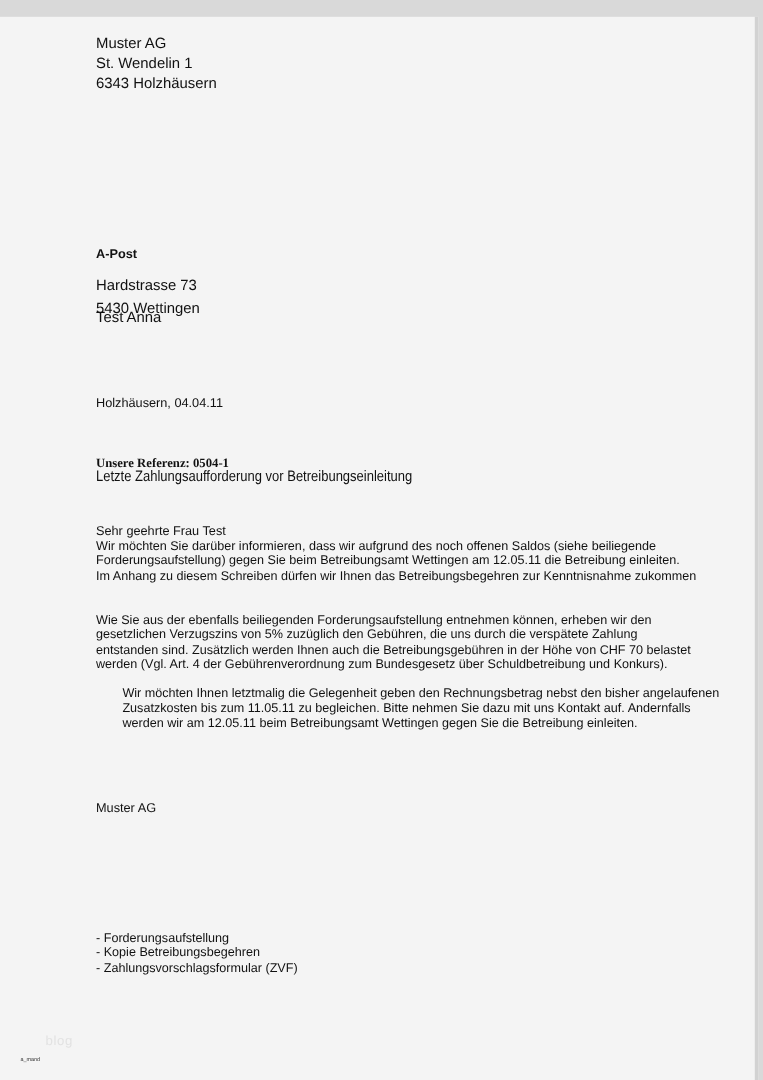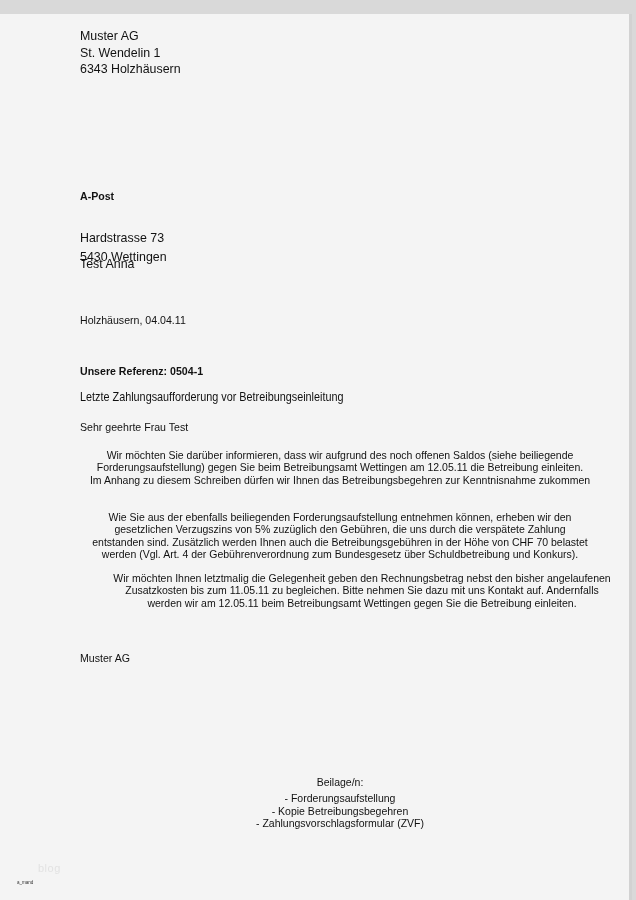--- a/index.html
+++ b/index.html
@@ -12,24 +12,24 @@
   .page {
     position: absolute; left: 0; top: 14px;
     width: 632px; height: 896px;
     background: #f4f4f4;
     border-right: 3px solid #d2d2d2;
     border-bottom: 3px solid #0c4a6e;
     box-sizing: border-box;
   }
   .abs { position: absolute; left: 80px; white-space: nowrap; }
   .big { font-size: 12.4px; line-height: 16px; }
-  .norm { font-size: 10.6px; line-height: 12.4px; }
+  .norm { font-size: 10.6px; line-height: 12.4px; margin-top: 16px; }
   .bold { font-weight: bold; }
   .para { position: absolute; left: 80px; width: 520px; font-size: 10.5px; line-height: 12.3px; }
-  .para span { display: block; white-space: nowrap; text-align: center; }
+  .para span { display: block; white-space: nowrap; }
   .subject { font-size: 12.6px; transform: scaleX(0.86); transform-origin: left; }
   .watermark {
     position: absolute; left: 38px; top: 848px;
     font-size: 11px; color: #e2e2e2; letter-spacing: 0.5px;
   }
   .tinymark {
     position: absolute; left: 17px; top: 866px;
     font-size: 4.5px; color: #333;
   }
 </style>
@@ -43,21 +43,21 @@
   <div class="abs big" style="top:47px;">6343 Holzhäusern</div>
 
   <div class="abs norm bold" style="top:176px;">A-Post</div>
 
   <div class="abs big" style="top:200px;margin-top:42px;">Test Anna</div>
   <div class="abs big" style="top:216px;">Hardstrasse 73</div>
   <div class="abs big" style="top:235px;">5430 Wettingen</div>
 
   <div class="abs norm" style="top:300px;">Holzhäusern,  04.04.11</div>
 
-  <div class="abs norm bold" style="top:351px;">Unsere Referenz: 0504-1</div>
+  <div class="abs norm bold" style="top:351px;font-family:Liberation Serif, serif;">Unsere Referenz: 0504-1</div>
 
   <div class="abs" style="top:376px;">
     <div class="subject">Letzte Zahlungsaufforderung vor Betreibungseinleitung</div>
   </div>
 
   <div class="abs norm" style="top:407px;">Sehr geehrte Frau Test</div>
 
   <div class="para" style="top:435px;">
     <span>Wir möchten Sie darüber informieren, dass wir aufgrund des noch offenen Saldos (siehe beiliegende</span>
     <span>Forderungsaufstellung) gegen Sie beim Betreibungsamt Wettingen am 12.05.11 die Betreibung einleiten.</span>
@@ -73,21 +73,20 @@
 
   <div class="para" style="top:558px;margin-left:22px;">
     <span>Wir möchten Ihnen letztmalig die Gelegenheit geben den Rechnungsbetrag nebst den bisher angelaufenen</span>
     <span>Zusatzkosten bis zum 11.05.11 zu begleichen. Bitte nehmen Sie dazu mit uns Kontakt auf. Andernfalls</span>
     <span>werden wir am 12.05.11 beim Betreibungsamt Wettingen gegen Sie die Betreibung einleiten.</span>
   </div>
 
   <div class="abs norm" style="top:638px;">Muster AG</div>
 
   <div class="para" style="top:762px;">
-    <span style="margin-bottom:4px;">Beilage/n:</span>
     <span>- Forderungsaufstellung</span>
     <span>- Kopie Betreibungsbegehren</span>
     <span>- Zahlungsvorschlagsformular (ZVF)</span>
   </div>
 
   <div class="watermark">blog</div>
   <div class="tinymark">a_mand</div>
 </div>
 
 </body></html>

